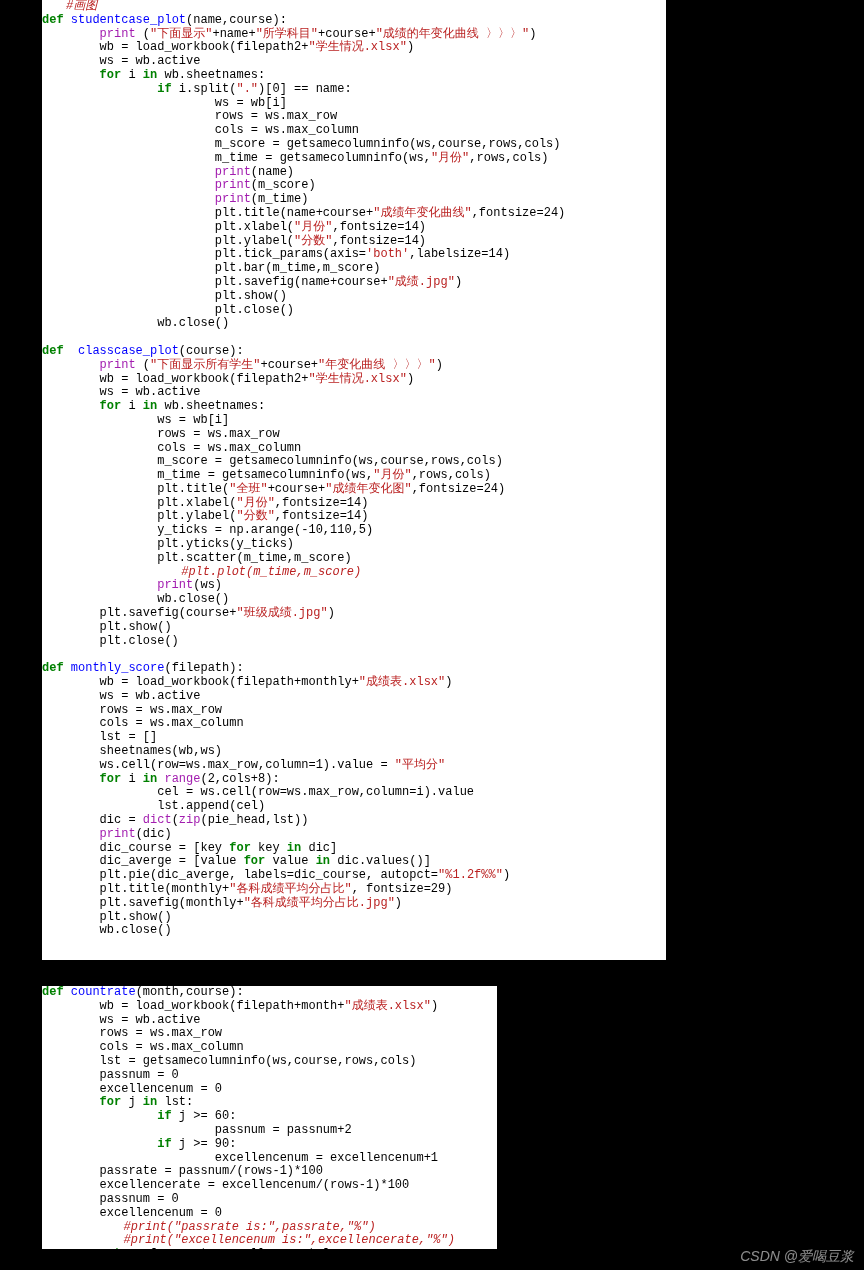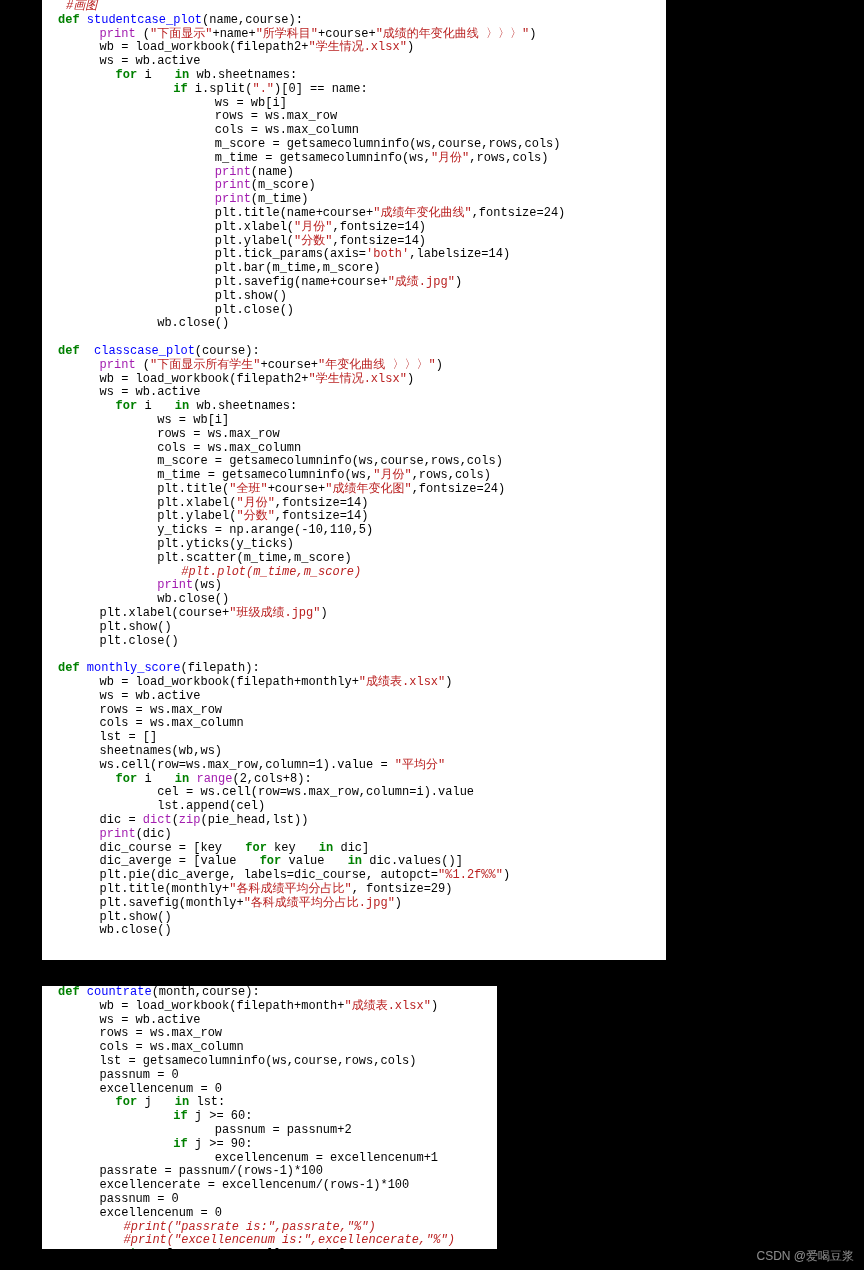--- a/index.html
+++ b/index.html
@@ -15,32 +15,33 @@
 .code-block {
   background: #fff;
   position: absolute;
   left: 42px;
   padding: 0;
   white-space: pre;
   overflow: hidden;
 }
 #block1 { top: 0; width: 624px; height: 960px; }
 #block2 { top: 986px; width: 455px; height: 263px; }
-.k { color: #008000; font-weight: bold; padding-left: 16px; }  
+.k { color: #008000; font-weight: bold; }  
 .nf { color: #0000ff; }                    
 .s { color: #ba2121; }                     
 .c { color: #ba2121; font-style: italic; padding-left: 24px; } 
 .nb { color: #a21caf; }                        
 .watermark {
   position: absolute;
   right: 10px;
   bottom: 6px;
   color: rgba(255,255,255,0.55);
   font-family: sans-serif;
-  font-size: 12px;
+  font-size: 14px;
+  font-style: italic;
 }
 </style>
 </head>
 <body>
 
 <div id="block1" class="code-block"><span class="c">#画图</span>
 <span class="k">def</span><span class="nf"> studentcase_plot</span><span>(name,course):</span>
 <span>        </span><span class="nb">print</span><span> (</span><span class="s">"下面显示"</span><span>+name+</span><span class="s">"所学科目"</span><span>+course+</span><span class="s">"成绩的年变化曲线 〉〉〉"</span><span>)</span>
 <span>        wb = load_workbook(filepath2+</span><span class="s">"学生情况.xlsx"</span><span>)</span>
 <span>        ws = wb.active</span>
@@ -76,21 +77,21 @@
 <span>                m_time = getsamecolumninfo(ws,</span><span class="s">"月份"</span><span>,rows,cols)</span>
 <span>                plt.title(</span><span class="s">"全班"</span><span>+course+</span><span class="s">"成绩年变化图"</span><span>,fontsize=24)</span>
 <span>                plt.xlabel(</span><span class="s">"月份"</span><span>,fontsize=14)</span>
 <span>                plt.ylabel(</span><span class="s">"分数"</span><span>,fontsize=14)</span>
 <span>                y_ticks = np.arange(-10,110,5)</span>
 <span>                plt.yticks(y_ticks)</span>
 <span>                plt.scatter(m_time,m_score)</span>
 <span class="c">                #plt.plot(m_time,m_score)</span>
 <span>                </span><span class="nb">print</span><span>(ws)</span>
 <span>                wb.close()</span>
-<span>        plt.xlabel(course+</span><span class="s">"班级成绩.jpg"</span><span>)</span>
+<span>        plt.savefig(course+</span><span class="s">"班级成绩.jpg"</span><span>)</span>
 <span>        plt.show()</span>
 <span>        plt.close()</span>
 <span></span>
 <span class="k">def</span><span class="nf"> monthly_score</span><span>(filepath):</span>
 <span>        wb = load_workbook(filepath+monthly+</span><span class="s">"成绩表.xlsx"</span><span>)</span>
 <span>        ws = wb.active</span>
 <span>        rows = ws.max_row</span>
 <span>        cols = ws.max_column</span>
 <span>        lst = []</span>
 <span>        sheetnames(wb,ws)</span>

